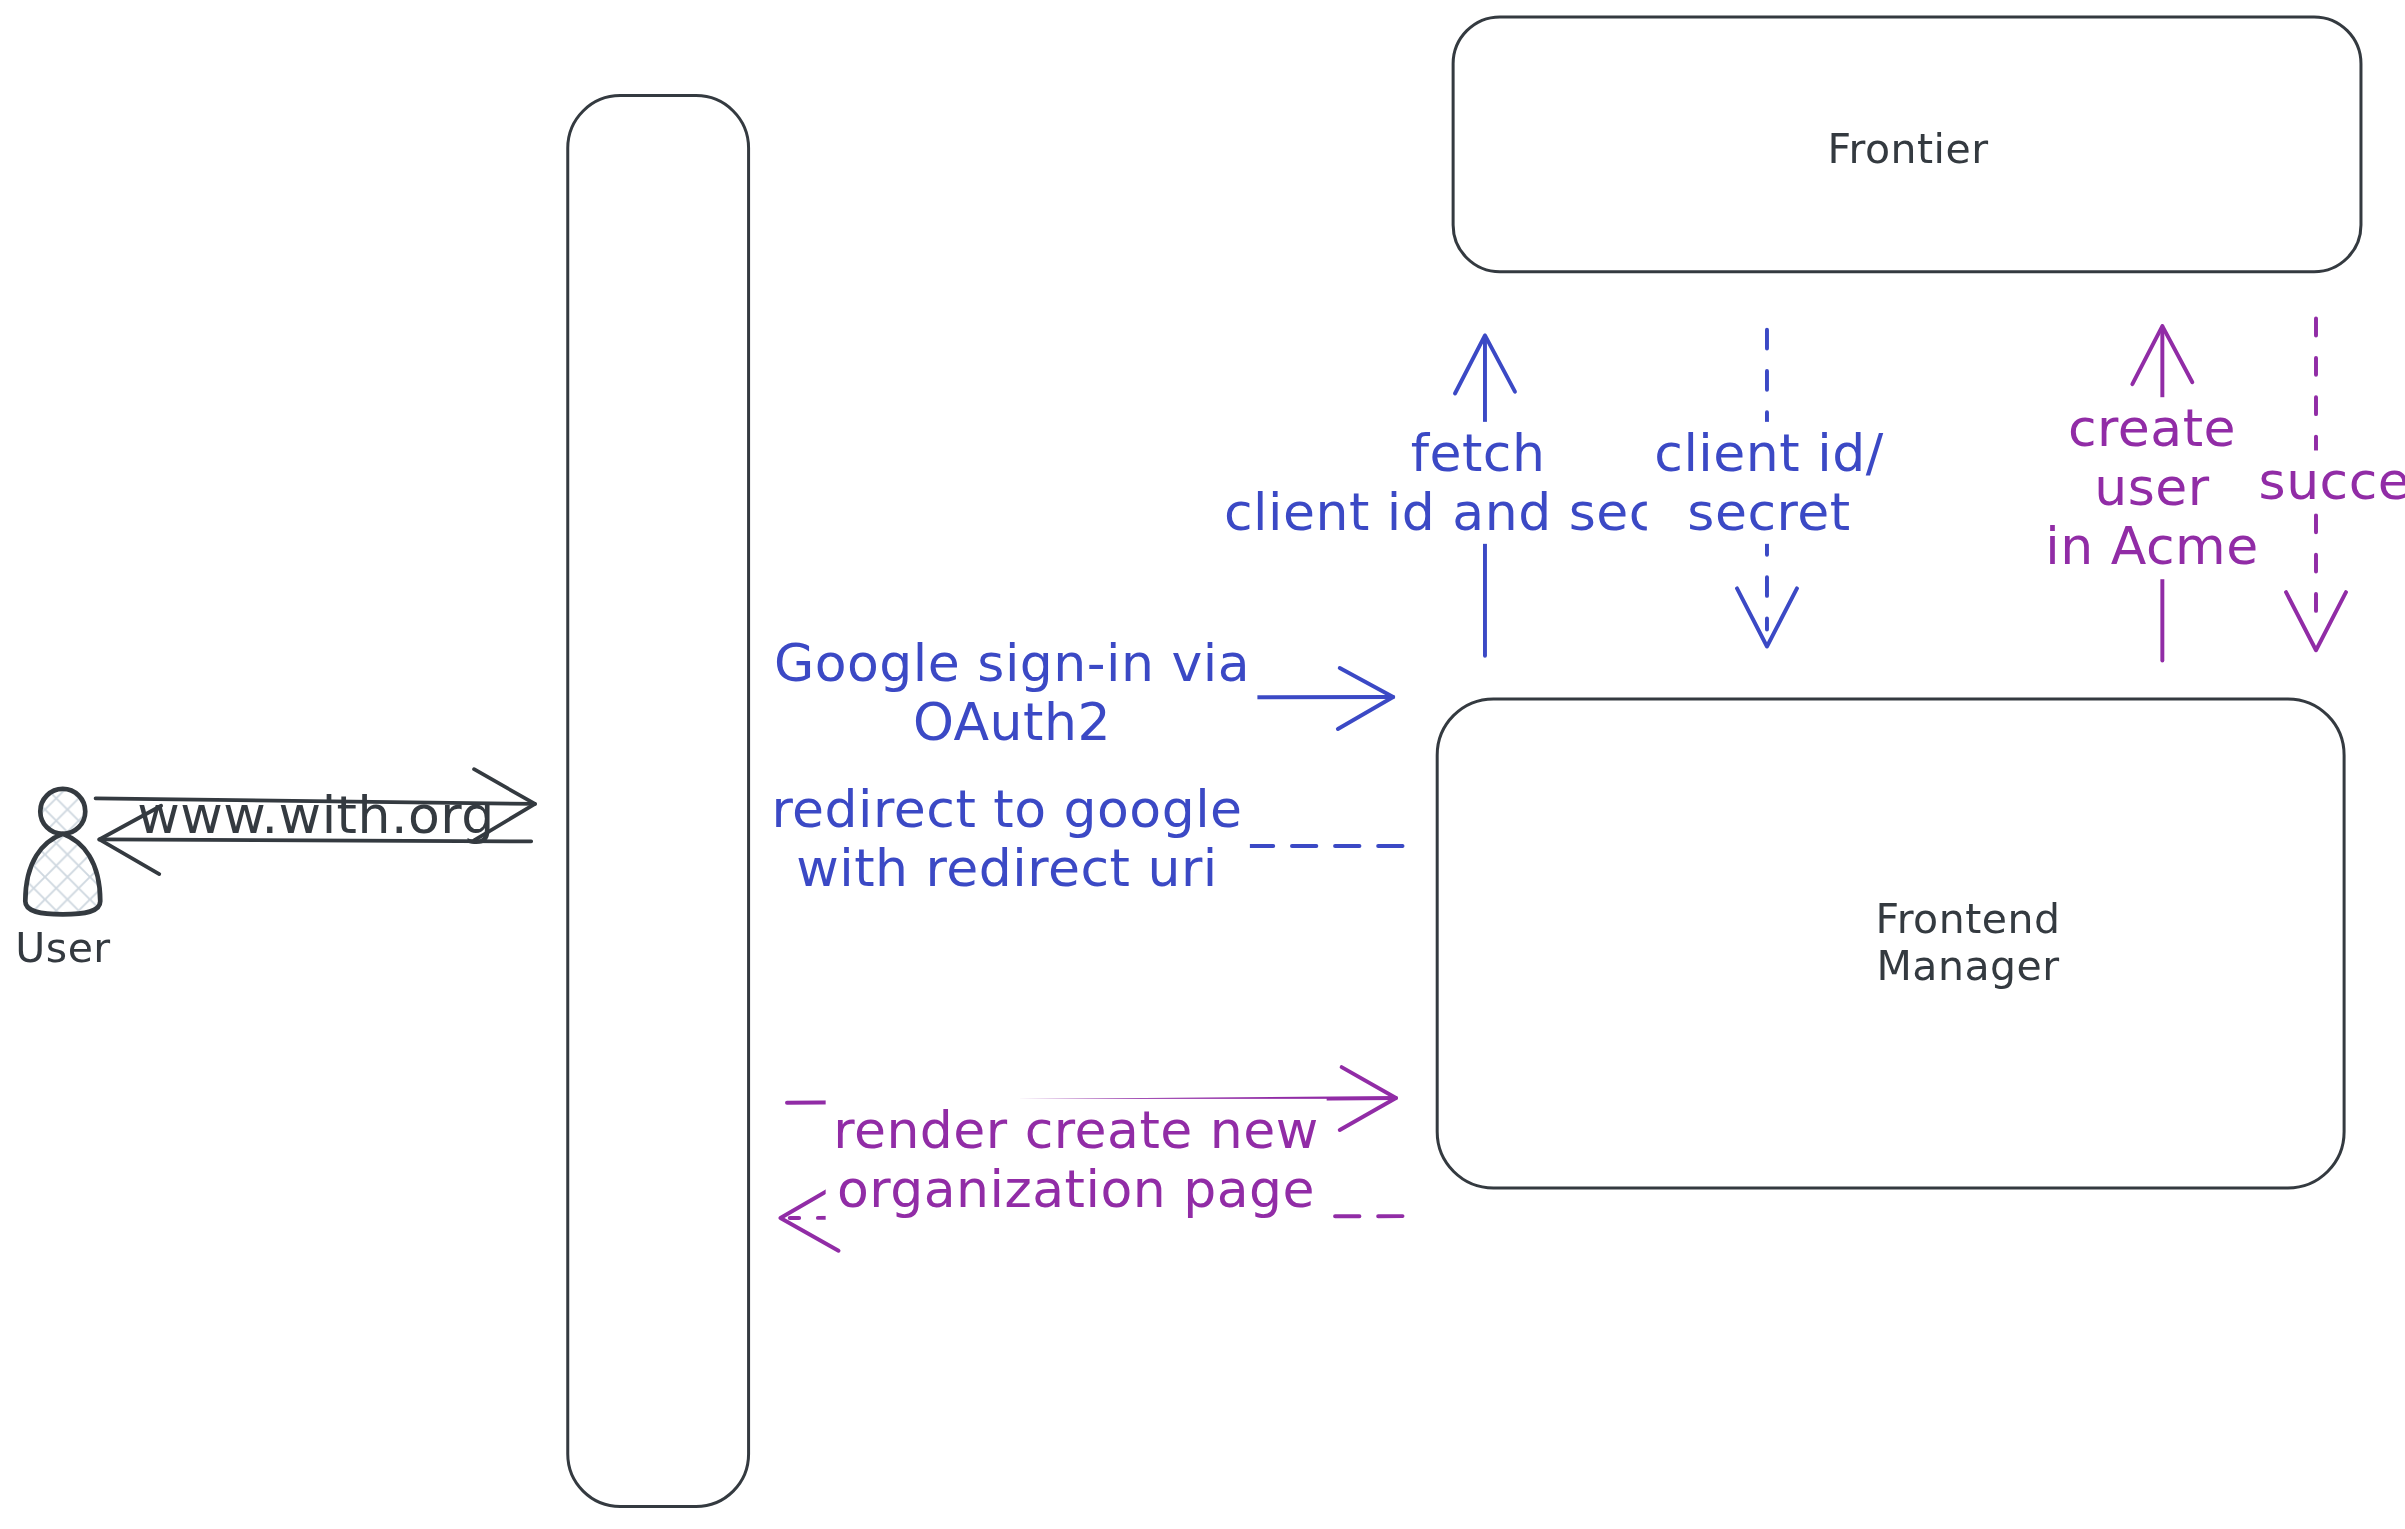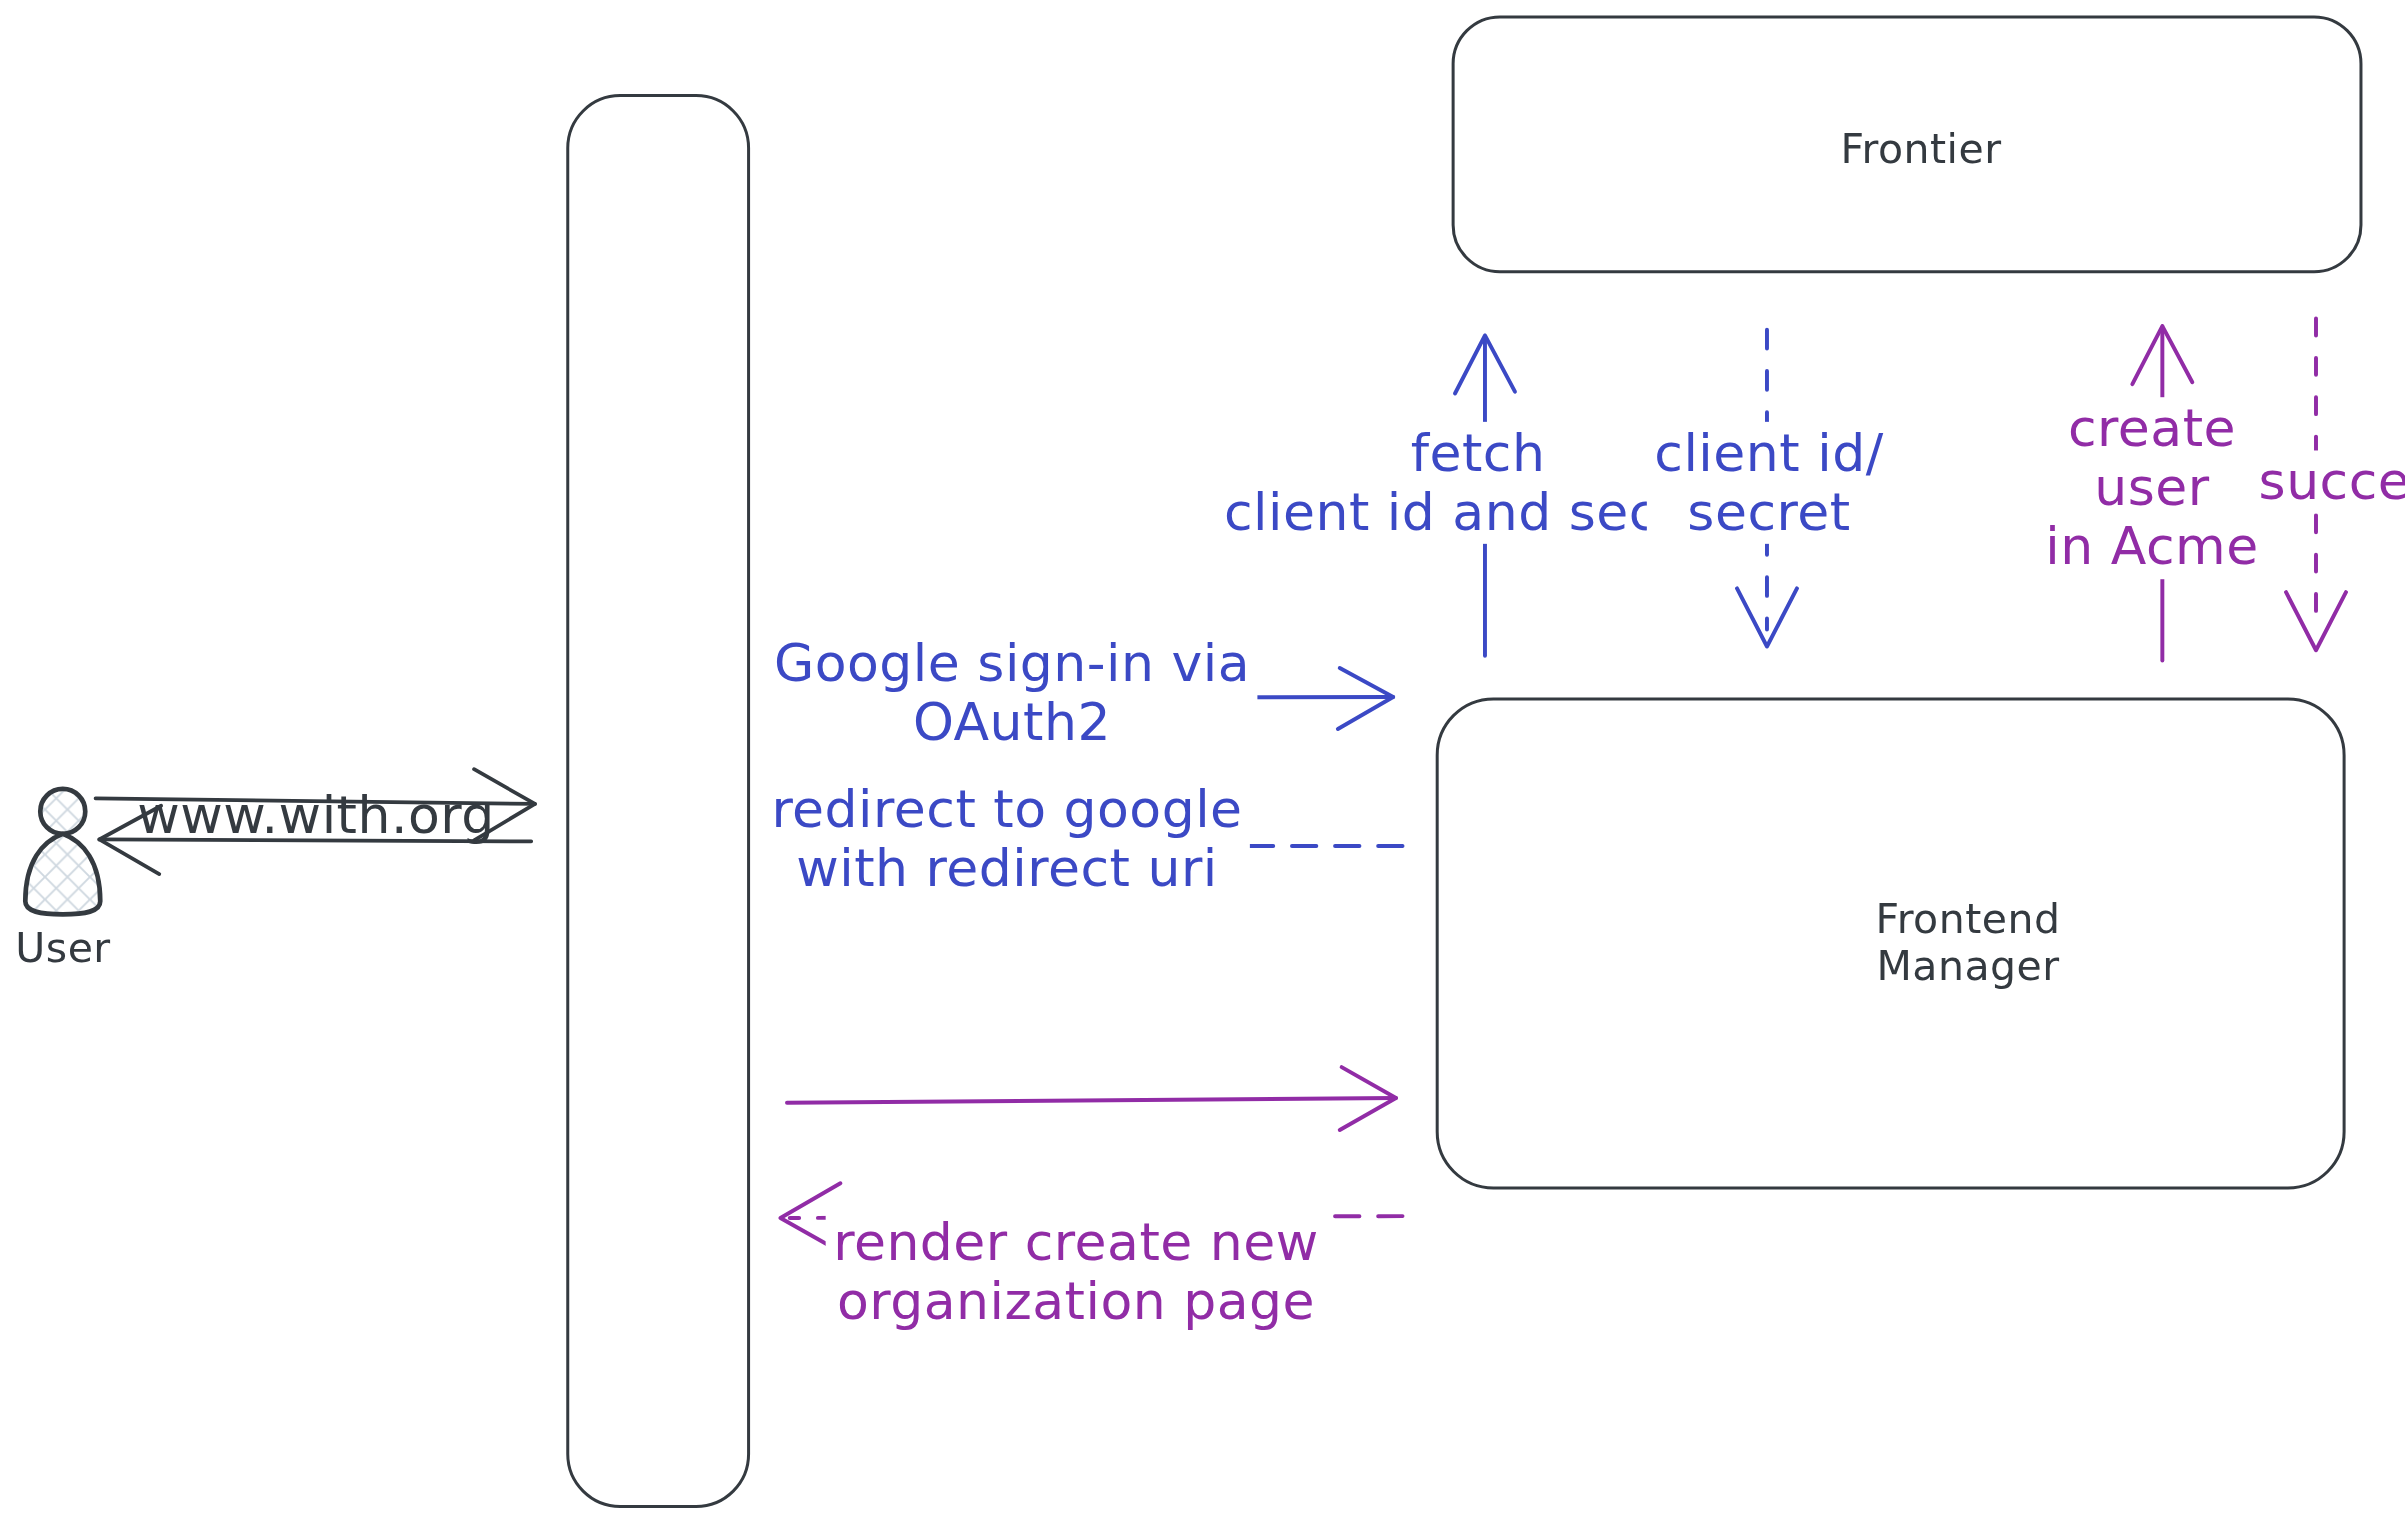--- a/index.html
+++ b/index.html
@@ -78,37 +78,37 @@
 
       <path d="M 2308 705 L 2308 352"></path>
       <path d="M 2308 348 L 2276 410 M 2308 348 L 2340 408"></path>
 
       <path d="M 2472 340 L 2472 672" stroke-dasharray="18 24"></path>
       <path d="M 2472 694 L 2440 632 M 2472 694 L 2504 632"></path>
     </g>
   </svg>
 
   <div class="lbl node-lbl ink" style="left:63px;top:948px;">User</div>
-  <div class="lbl node-lbl ink" style="left:1908px;top:149px;margin-left:13px;">Frontier</div>
+  <div class="lbl node-lbl ink" style="left:1908px;top:149px;">Frontier</div>
   <div class="lbl node-lbl ink" style="left:1968px;top:943px;">Frontend
 Manager</div>
 
   <div class="lbl ink" style="left:316px;top:816px;background:transparent;">www.with.org</div>
 
   <div class="lbl blue" style="left:1012px;top:693px;">Google sign-in via
 OAuth2</div>
   <div class="lbl blue" style="left:1007px;top:839px;">redirect to google
 with redirect uri</div>
 
   <div class="lbl blue" style="left:1478px;top:483px;">fetch
 client id and secret</div>
   <div class="lbl blue" style="left:1769px;top:483px;">client id/
 secret</div>
 
   <div class="lbl purple" style="left:2152px;top:488px;">create user
 in Acme</div>
   <div class="lbl purple" style="left:2320px;top:482px;margin-left:42px;">success</div>
 
-  <div class="lbl purple" style="left:1076px;top:1272px;">render create new
+  <div class="lbl purple" style="left:1076px;top:1160px;">render create new
 organization page</div>
 
 </div>
 
 
 </body></html>

